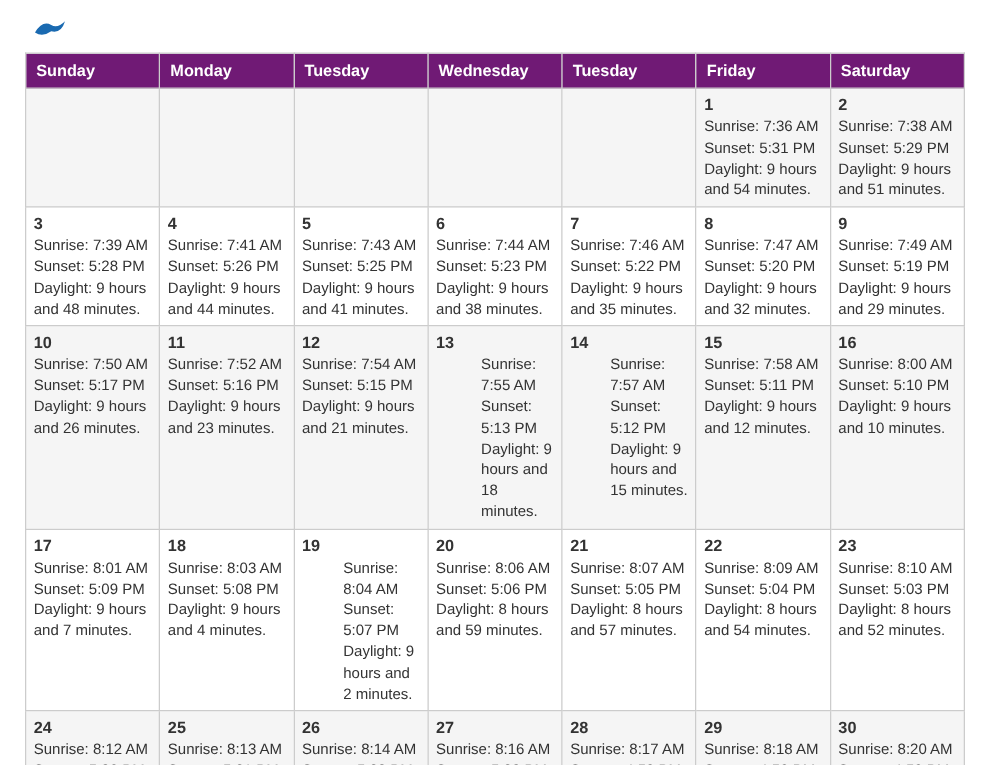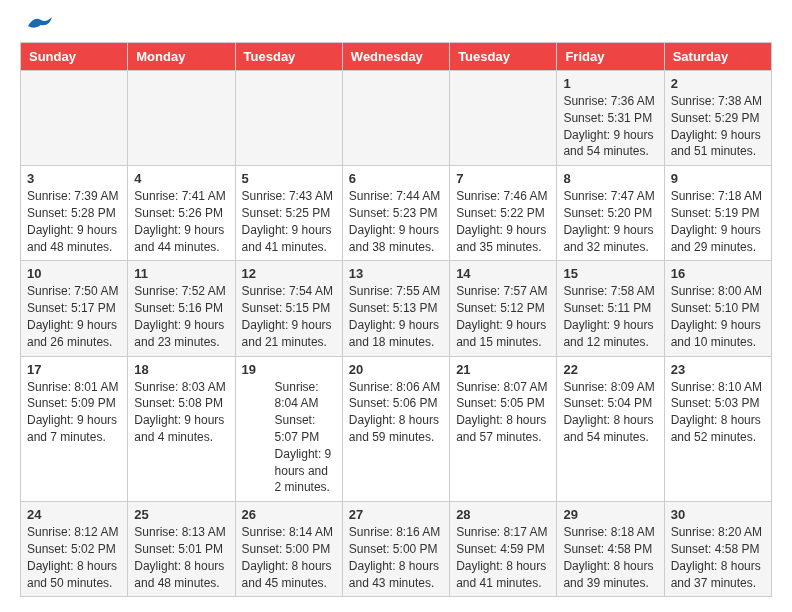--- a/index.html
+++ b/index.html
@@ -32,21 +32,21 @@
     .location {
       font-size: 16px;
       color: #555;
     }
     table {
       width: 100%;
       border-collapse: collapse;
       table-layout: fixed;
     }
     thead th {
-      background-color: #ef4444;
+      background-color: #701a75;
       color: #fff;
       text-align: left;
       padding: 6px 8px;
       font-size: 13px;
       font-weight: bold;
       border: 1px solid #ccc;
     }
     tbody td {
       vertical-align: top;
       border: 1px solid #ccc;
@@ -157,21 +157,21 @@
 Daylight: 9 hours and 35 minutes.</div>
         </td>
         <td>
           <span class="day-number">8</span>
           <div class="cell-info" style="white-space: pre-line;">Sunrise: 7:47 AM
 Sunset: 5:20 PM
 Daylight: 9 hours and 32 minutes.</div>
         </td>
         <td>
           <span class="day-number">9</span>
-          <div class="cell-info" style="white-space: pre-line;">Sunrise: 7:18 AM
+          <div class="cell-info" style="white-space: pre-line;">Sunrise: 7:49 AM
 Sunset: 5:19 PM
 Daylight: 9 hours and 29 minutes.</div>
         </td>
       </tr>
       <tr>
         <td>
           <span class="day-number">10</span>
           <div class="cell-info" style="white-space: pre-line;">Sunrise: 7:50 AM
 Sunset: 5:17 PM
 Daylight: 9 hours and 26 minutes.</div>
@@ -183,27 +183,27 @@
 Daylight: 9 hours and 23 minutes.</div>
         </td>
         <td>
           <span class="day-number">12</span>
           <div class="cell-info" style="white-space: pre-line;">Sunrise: 7:54 AM
 Sunset: 5:15 PM
 Daylight: 9 hours and 21 minutes.</div>
         </td>
         <td>
           <span class="day-number">13</span>
-          <div class="cell-info" style="white-space: pre-line;">Sunrise: 7:55 AM
+          <div class="cell-info" style="white-space: pre-line; margin-left: 36px;">Sunrise: 7:55 AM
 Sunset: 5:13 PM
 Daylight: 9 hours and 18 minutes.</div>
         </td>
         <td>
           <span class="day-number">14</span>
-          <div class="cell-info" style="white-space: pre-line;">Sunrise: 7:57 AM
+          <div class="cell-info" style="white-space: pre-line; margin-left: 32px;">Sunrise: 7:57 AM
 Sunset: 5:12 PM
 Daylight: 9 hours and 15 minutes.</div>
         </td>
         <td>
           <span class="day-number">15</span>
           <div class="cell-info" style="white-space: pre-line;">Sunrise: 7:58 AM
 Sunset: 5:11 PM
 Daylight: 9 hours and 12 minutes.</div>
         </td>
         <td>

